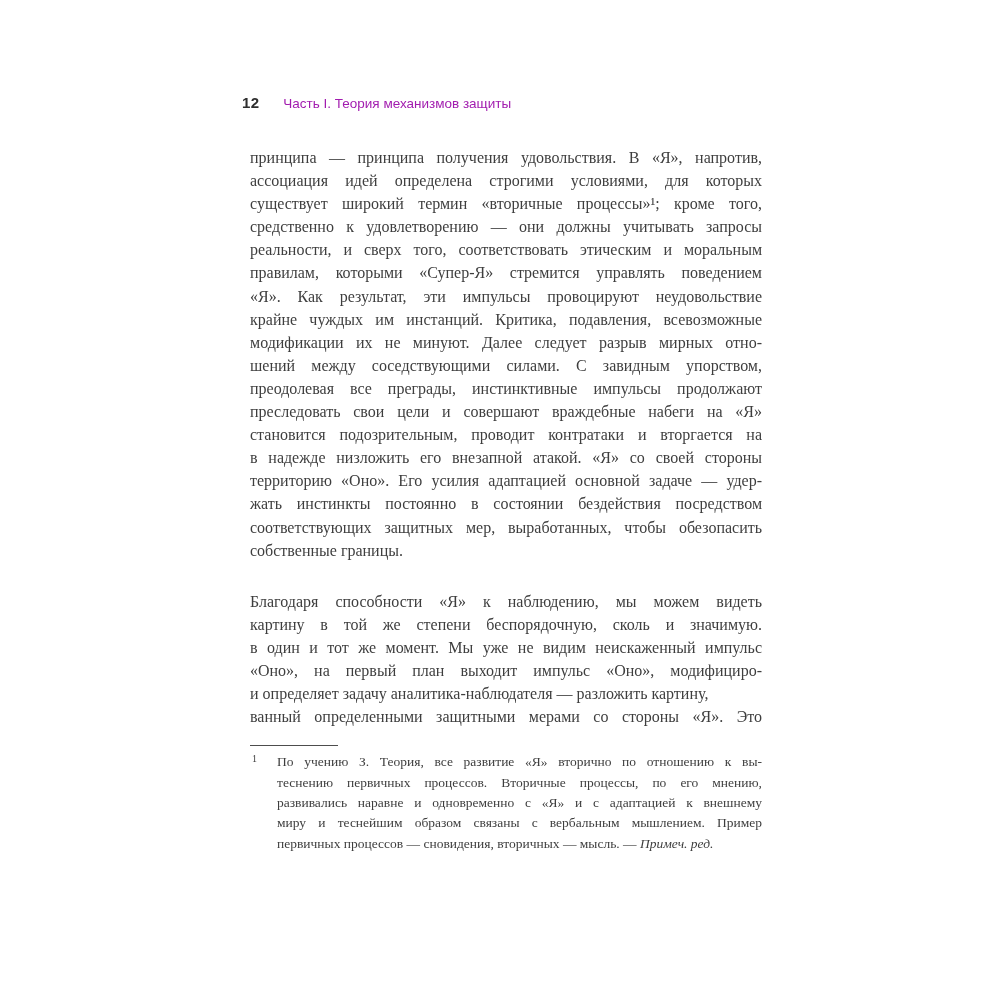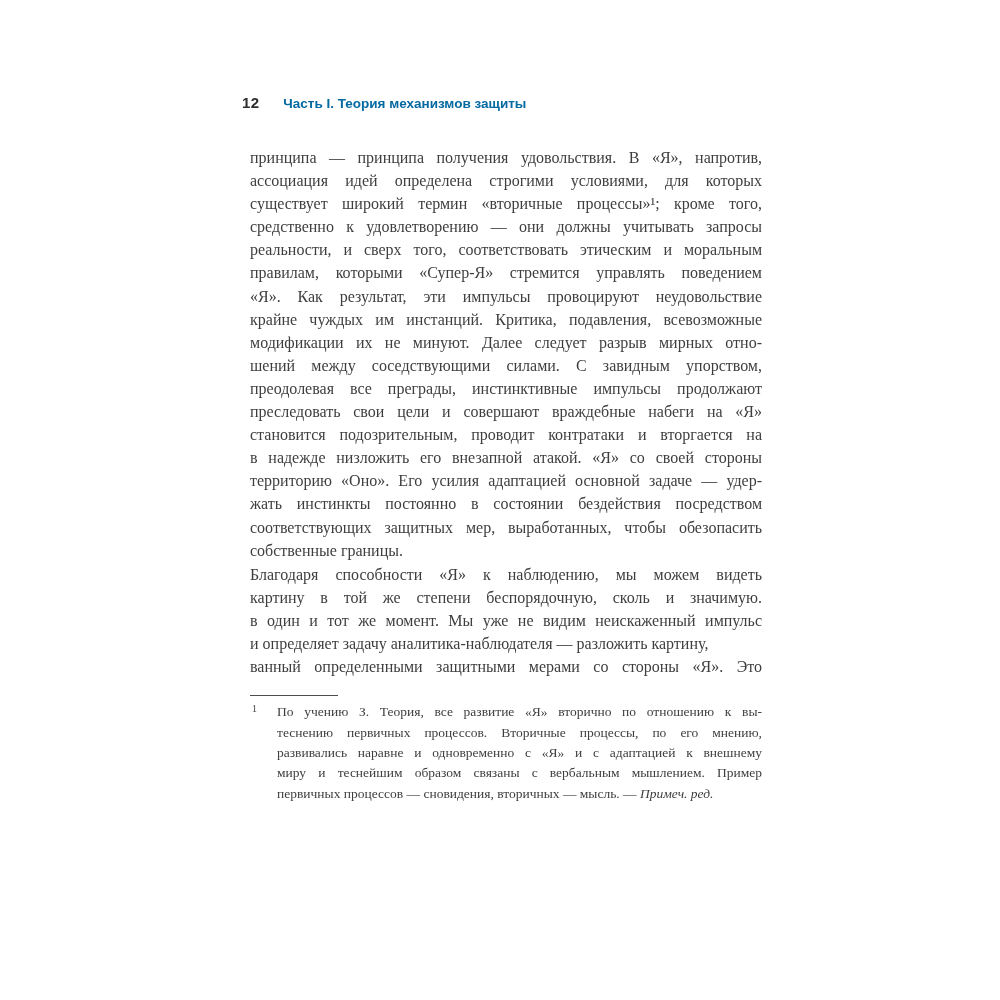--- a/index.html
+++ b/index.html
@@ -28,36 +28,36 @@
   }
   .page-number {
     font-size: 15px;
     font-weight: 700;
     color: #2f2f2f;
     letter-spacing: 0.3px;
   }
   .chapter-title {
     margin-left: 24px;
     font-size: 13.5px;
-    font-weight: 700;
-    color: #0369a1;
+    font-weight: 400;
+    color: #a21caf;
     text-align: right;
   }
   
   .body-text {
     position: absolute;
     left: 250px;
     top: 146px;
     width: 512px;
     color: #3e3e3e;
     font-size: 16px;
     line-height: 23.1px;
   }
   .paragraph { margin: 0; }
-  .paragraph + .paragraph { margin-top: 1px; }
+  .paragraph + .paragraph { margin-top: 28px; }
   .ln {
     text-align: justify;
     text-align-last: justify;
     white-space: normal;
   }
   .ln.last {
     text-align-last: left;
   }
   
   .footnote-rule {
@@ -114,20 +114,21 @@
       <div class="ln">территорию «Оно». Его усилия адаптацией основной задаче — удер-</div>
       <div class="ln">жать инстинкты постоянно в состоянии бездействия посредством</div>
       <div class="ln">соответствующих защитных мер, выработанных, чтобы обезопасить</div>
       <div class="ln last">собственные границы.</div>
     </div>
 
     <div class="paragraph">
       <div class="ln">Благодаря способности «Я» к наблюдению, мы можем видеть</div>
       <div class="ln">картину в той же степени беспорядочную, сколь и значимую.</div>
       <div class="ln">в один и тот же момент. Мы уже не видим неискаженный импульс</div>
+      <div class="ln">«Оно», на первый план выходит импульс «Оно», модифициро-</div>
       <div class="ln last">и определяет задачу аналитика-наблюдателя — разложить картину,</div>
       <div class="ln">ванный определенными защитными мерами со стороны «Я». Это</div>
     </div>
 
     <div class="footnote-rule"></div>
 
     <div class="footnote">
       <span class="footnote-marker">1</span>
       <div class="ln">По учению З. Теория, все развитие «Я» вторично по отношению к вы-</div>
       <div class="ln">теснению первичных процессов. Вторичные процессы, по его мнению,</div>

